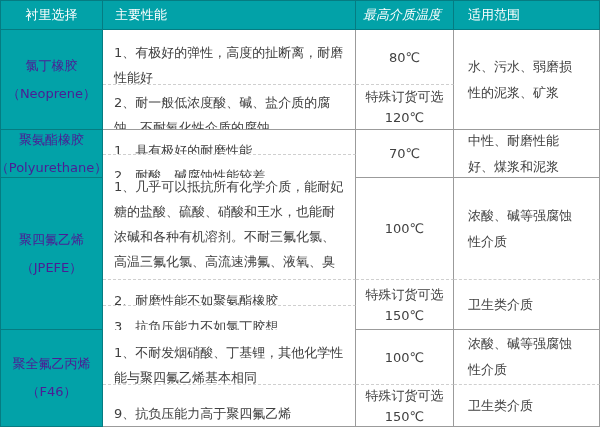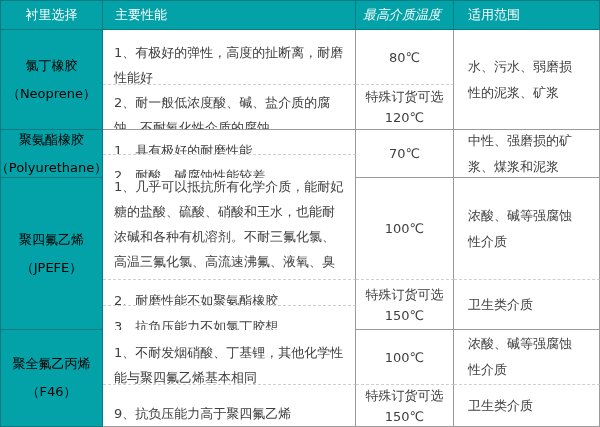--- a/index.html
+++ b/index.html
@@ -26,21 +26,21 @@
     border-right:1px solid #057C82;
     border-bottom:1px solid #057C82;
     font-size:13px;
   }
   .hd.first{border-left:1px solid #057C82;align-items:center;text-align:center;}
   .hd.pl12{padding-left:12px;}
   .hd.pl7{padding-left:7px;font-style:italic;}
   .hd.pl14{padding-left:14px;}
   
   .mat{
-    background:#02A2A8;color:#000000;
+    background:#02A2A8;color:#4c1d95;
     border-left:1px solid #057C82;
     border-right:1px solid #057C82;
     border-bottom:1px solid #057C82;
     align-items:center;text-align:center;
     line-height:28px;font-size:13px;
   }
   
   .br{border-right:1px solid #9B9B9B;}
   .bs{border-bottom:1px solid #9B9B9B;}
   .bd{border-bottom:1px dashed #CFCFCF;}
@@ -134,21 +134,21 @@
   </div>
   <div class="cell temp br bs" style="grid-area:10/3/11/4">
     <span>特殊订货可选</span>
     <span>150℃</span>
   </div>
 
   <div class="cell range br bs" style="grid-area:2/4/4/5">
     <span>水、污水、弱磨损性的泥浆、矿浆</span>
   </div>
   <div class="cell range br bs" style="grid-area:4/4/6/5">
-    <span>中性、强磨损的矿浆、煤浆和泥浆</span>
+    <span>中性、耐磨性能好、煤浆和泥浆</span>
   </div>
   <div class="cell range br bd" style="grid-area:6/4/7/5">
     <span>浓酸、碱等强腐蚀性介质</span>
   </div>
   <div class="cell range br bs" style="grid-area:7/4/9/5">
     <span>卫生类介质</span>
   </div>
   <div class="cell range br bd" style="grid-area:9/4/10/5">
     <span>浓酸、碱等强腐蚀性介质</span>
   </div>

